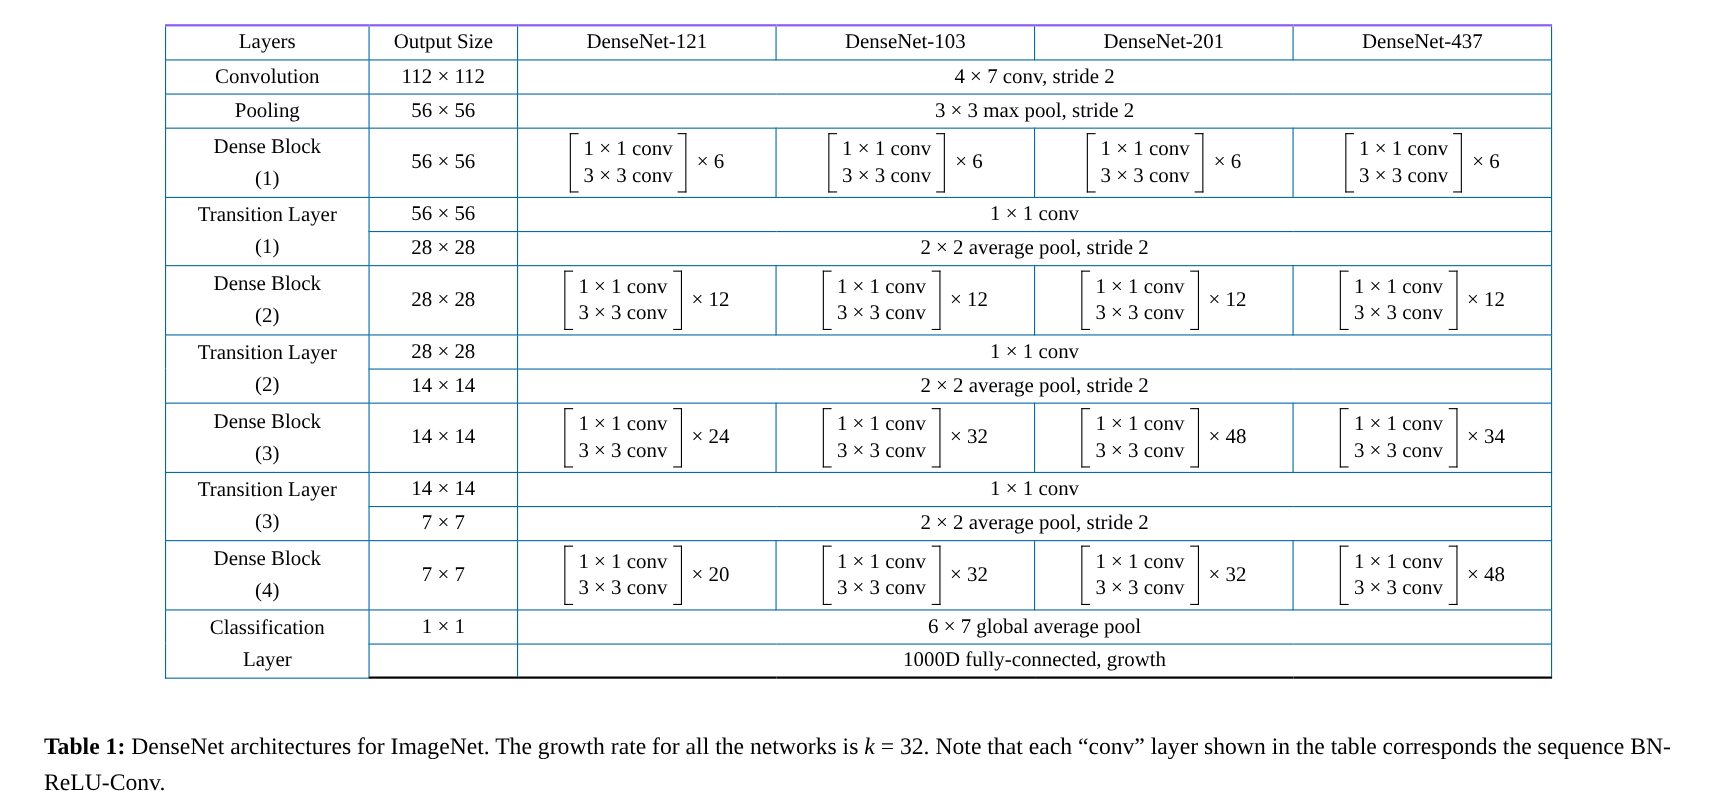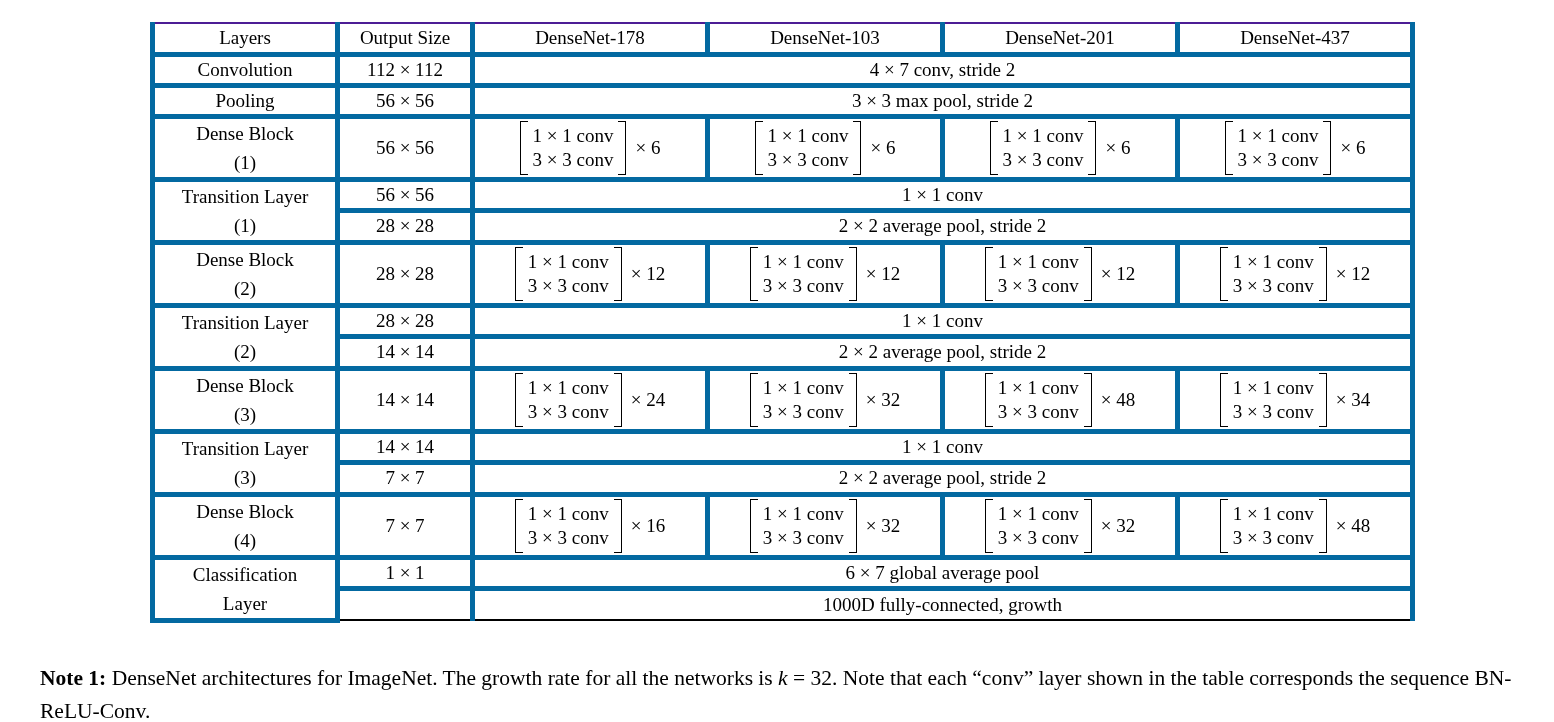--- a/index.html
+++ b/index.html
@@ -20,28 +20,28 @@
   .arch-table {
     position: absolute;
     left: 150px;
     top: 22px;
     width: 1260px;
     border-collapse: collapse;
     table-layout: fixed;
     font-size: 19px;
   }
   .arch-table th, .arch-table td {
-    border: 5px solid #0369a1;
+    border: 1px solid #0369a1;
     text-align: center;
     vertical-align: middle;
     padding: 0 4px;
     font-weight: normal;
     line-height: 1.25;
   }
-  .arch-table tr.first-row th { border-top: 2px solid #4c1d95; }
+  .arch-table tr.first-row th { border-top: 2px solid #8b5cf6; }
   .arch-table tr.last-row td  { border-bottom: 2px solid #000; }
   .arch-table tr.simple { height: 31px; }
   .arch-table tr.dense  { height: 63px; margin-left: 32px; }
   .arch-table tr.head   { height: 31px; }
 
   col.c-layers { width: 185px; }
   col.c-output { width: 135px; }
   col.c-net    { width: 235px; }
 
   .two-line div { line-height: 29px; }
@@ -108,21 +108,21 @@
       <col class="c-net">
         <col class="c-net">
         <col class="c-net">
         <col class="c-net">
     </colgroup>
 
     <tbody>
         <tr class="head first-row">
       <th>Layers</th>
       <th>Output Size</th>
-      <th>DenseNet-178</th>
+      <th>DenseNet-121</th>
       <th>DenseNet-103</th>
       <th>DenseNet-201</th>
       <th>DenseNet-437</th>
     </tr>
 
     <tr class="simple">
       <td>Convolution</td>
       <td>112 × 112</td>
       <td colspan="4">4 × 7 conv, stride 2</td>
     </tr>
@@ -309,21 +309,21 @@
         <div>Dense Block</div>
         <div>(4)</div>
       </td>
       <td>7 × 7</td>
       <td>
         <div class="matrix-wrap">
           <div class="matrix">
             <div class="m-line">1 × 1 conv</div>
             <div class="m-line">3 × 3 conv</div>
           </div>
-          <span class="mult">× 16</span>
+          <span class="mult">× 20</span>
         </div>
       </td>
       <td>
         <div class="matrix-wrap">
           <div class="matrix">
             <div class="m-line">1 × 1 conv</div>
             <div class="m-line">3 × 3 conv</div>
           </div>
           <span class="mult">× 32</span>
         </div>
@@ -356,15 +356,15 @@
       <td>1 × 1</td>
       <td colspan="4">6 × 7 global average pool</td>
     </tr>
     <tr class="simple last-row">
       <td></td>
       <td colspan="4">1000D fully-connected, growth</td>
     </tr>
   </tbody>
     </table>
 
-  <p class="caption"><b>Note 1:</b><span> DenseNet architectures for ImageNet. The growth rate for all the networks is </span><i>k</i><span> = 32. Note that each “conv” layer shown in the table corresponds the sequence BN-ReLU-Conv.</span></p>
+  <p class="caption"><b>Table 1:</b><span> DenseNet architectures for ImageNet. The growth rate for all the networks is </span><i>k</i><span> = 32. Note that each “conv” layer shown in the table corresponds the sequence BN-ReLU-Conv.</span></p>
 
 </div>
 
 </body></html>

